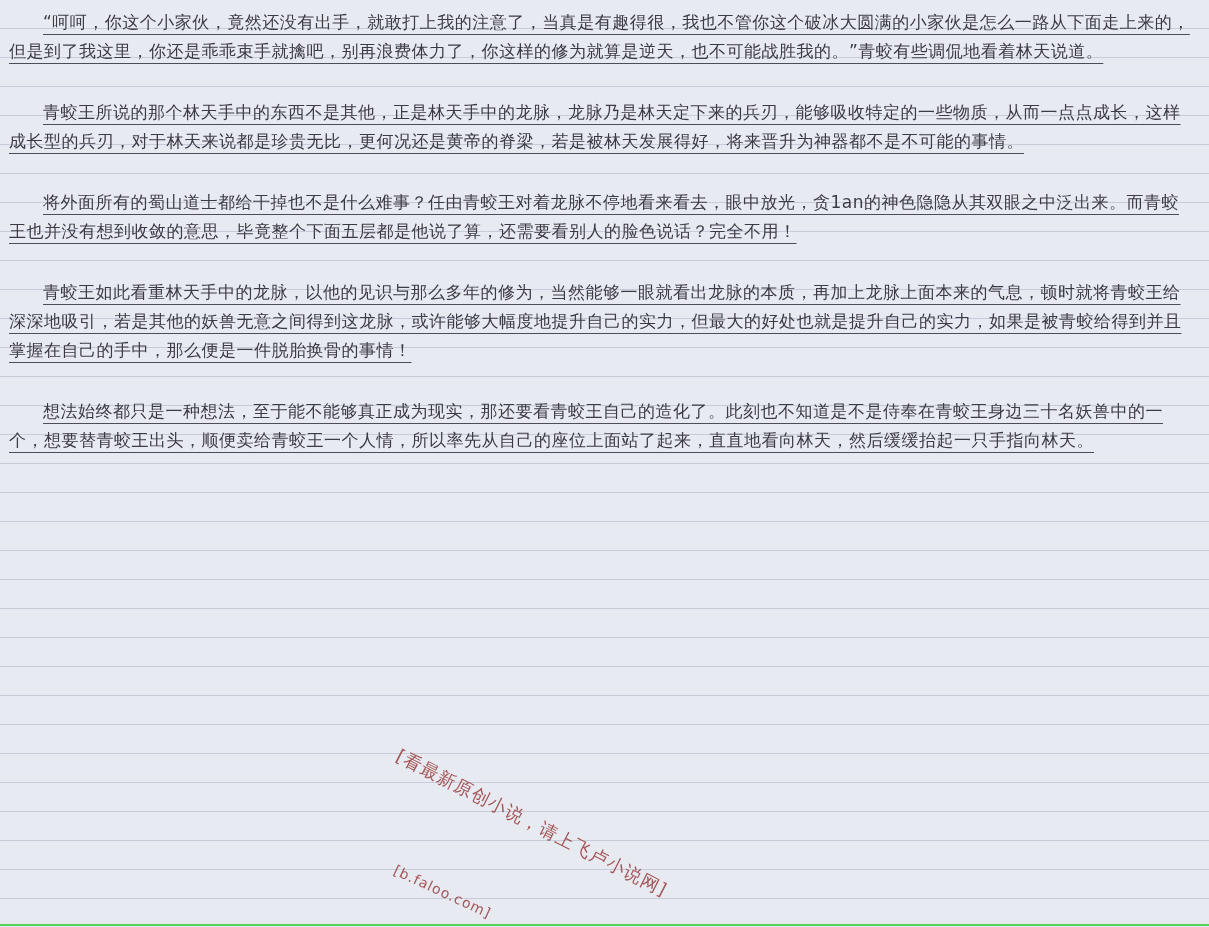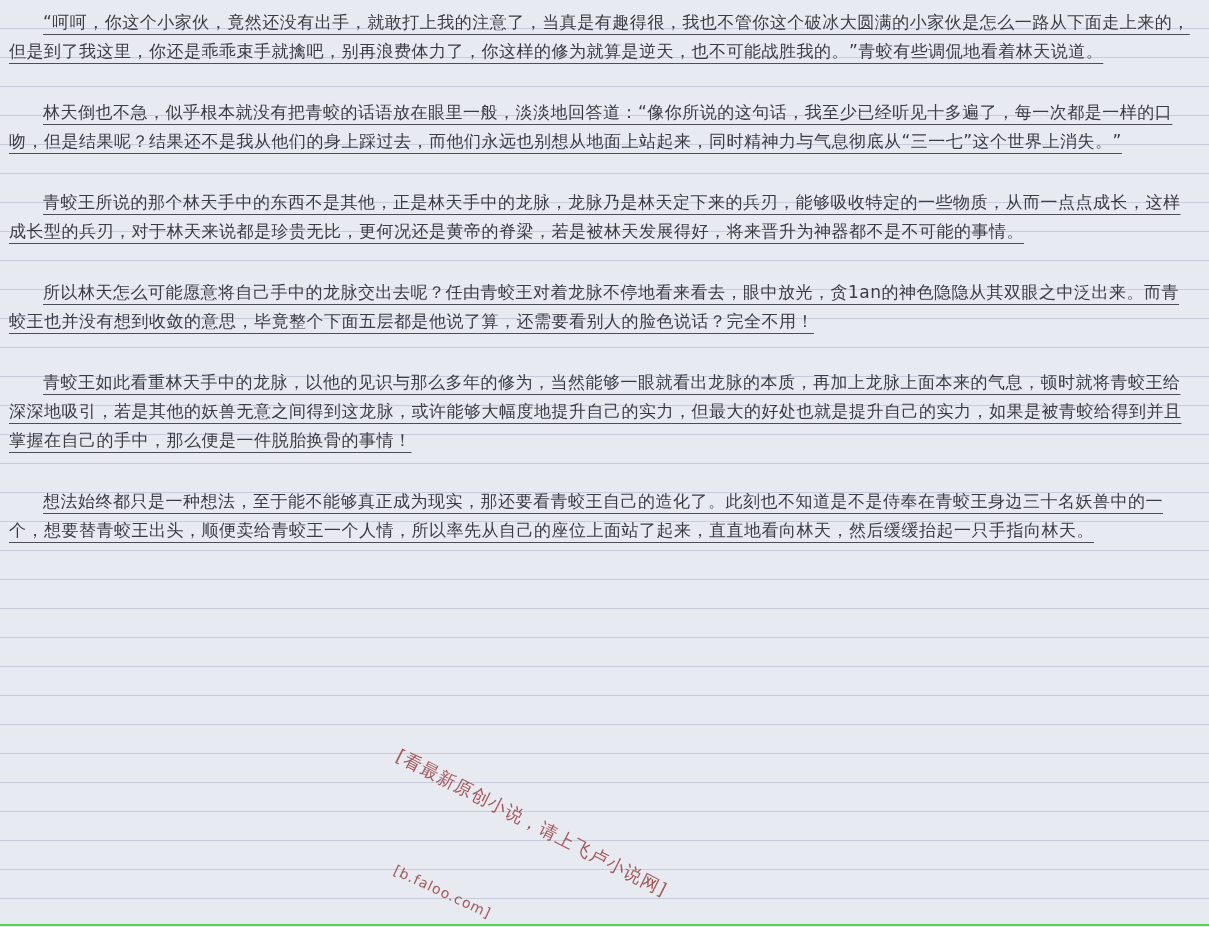--- a/index.html
+++ b/index.html
@@ -80,23 +80,22 @@
     background: #54d354;
   }
 </style>
 </head>
 <body>
 
 <div class="page">
 
   <div class="text-layer">
     <p class="para">“呵呵，你这个小家伙，竟然还没有出手，就敢打上我的注意了，当真是有趣得很，我也不管你这个破冰大圆满的小家伙是怎么一路从下面走上来的，但是到了我这里，你还是乖乖束手就擒吧，别再浪费体力了，你这样的修为就算是逆天，也不可能战胜我的。”青蛟有些调侃地看着林天说道。</p>
-    <p class="para">林天倒也不急，似乎根本就没有把青蛟的话语放在眼里一般，淡淡地回答道：“像你所说的这句话，我至少已经听见十多遍了，每一次都是一样的口吻，但是结果呢？结果还不是我从他们的身上踩过去，而他们永远也别想从地面上站起来，同时精神力与气息彻底从“三一七”这个世界上消失。”</p>
     <p class="para">青蛟王所说的那个林天手中的东西不是其他，正是林天手中的龙脉，龙脉乃是林天定下来的兵刃，能够吸收特定的一些物质，从而一点点成长，这样成长型的兵刃，对于林天来说都是珍贵无比，更何况还是黄帝的脊梁，若是被林天发展得好，将来晋升为神器都不是不可能的事情。</p>
-    <p class="para">所以林天怎么可能愿意将自己手中的龙脉交出去呢？任由青蛟王对着龙脉不停地看来看去，眼中放光，贪1an的神色隐隐从其双眼之中泛出来。而青蛟王也并没有想到收敛的意思，毕竟整个下面五层都是他说了算，还需要看别人的脸色说话？完全不用！</p>
+    <p class="para">将外面所有的蜀山道士都给干掉也不是什么难事？任由青蛟王对着龙脉不停地看来看去，眼中放光，贪1an的神色隐隐从其双眼之中泛出来。而青蛟王也并没有想到收敛的意思，毕竟整个下面五层都是他说了算，还需要看别人的脸色说话？完全不用！</p>
     <p class="para">青蛟王如此看重林天手中的龙脉，以他的见识与那么多年的修为，当然能够一眼就看出龙脉的本质，再加上龙脉上面本来的气息，顿时就将青蛟王给深深地吸引，若是其他的妖兽无意之间得到这龙脉，或许能够大幅度地提升自己的实力，但最大的好处也就是提升自己的实力，如果是被青蛟给得到并且掌握在自己的手中，那么便是一件脱胎换骨的事情！</p>
     <p class="para">想法始终都只是一种想法，至于能不能够真正成为现实，那还要看青蛟王自己的造化了。此刻也不知道是不是侍奉在青蛟王身边三十名妖兽中的一个，想要替青蛟王出头，顺便卖给青蛟王一个人情，所以率先从自己的座位上面站了起来，直直地看向林天，然后缓缓抬起一只手指向林天。</p>
   </div>
 
   <span class="wm wm1">[看最新原创小说，请上飞卢小说网]</span>
   <span class="wm wm2">[b.faloo.com]</span>
 
   <div class="bottom-line"></div>
 
 </div>

